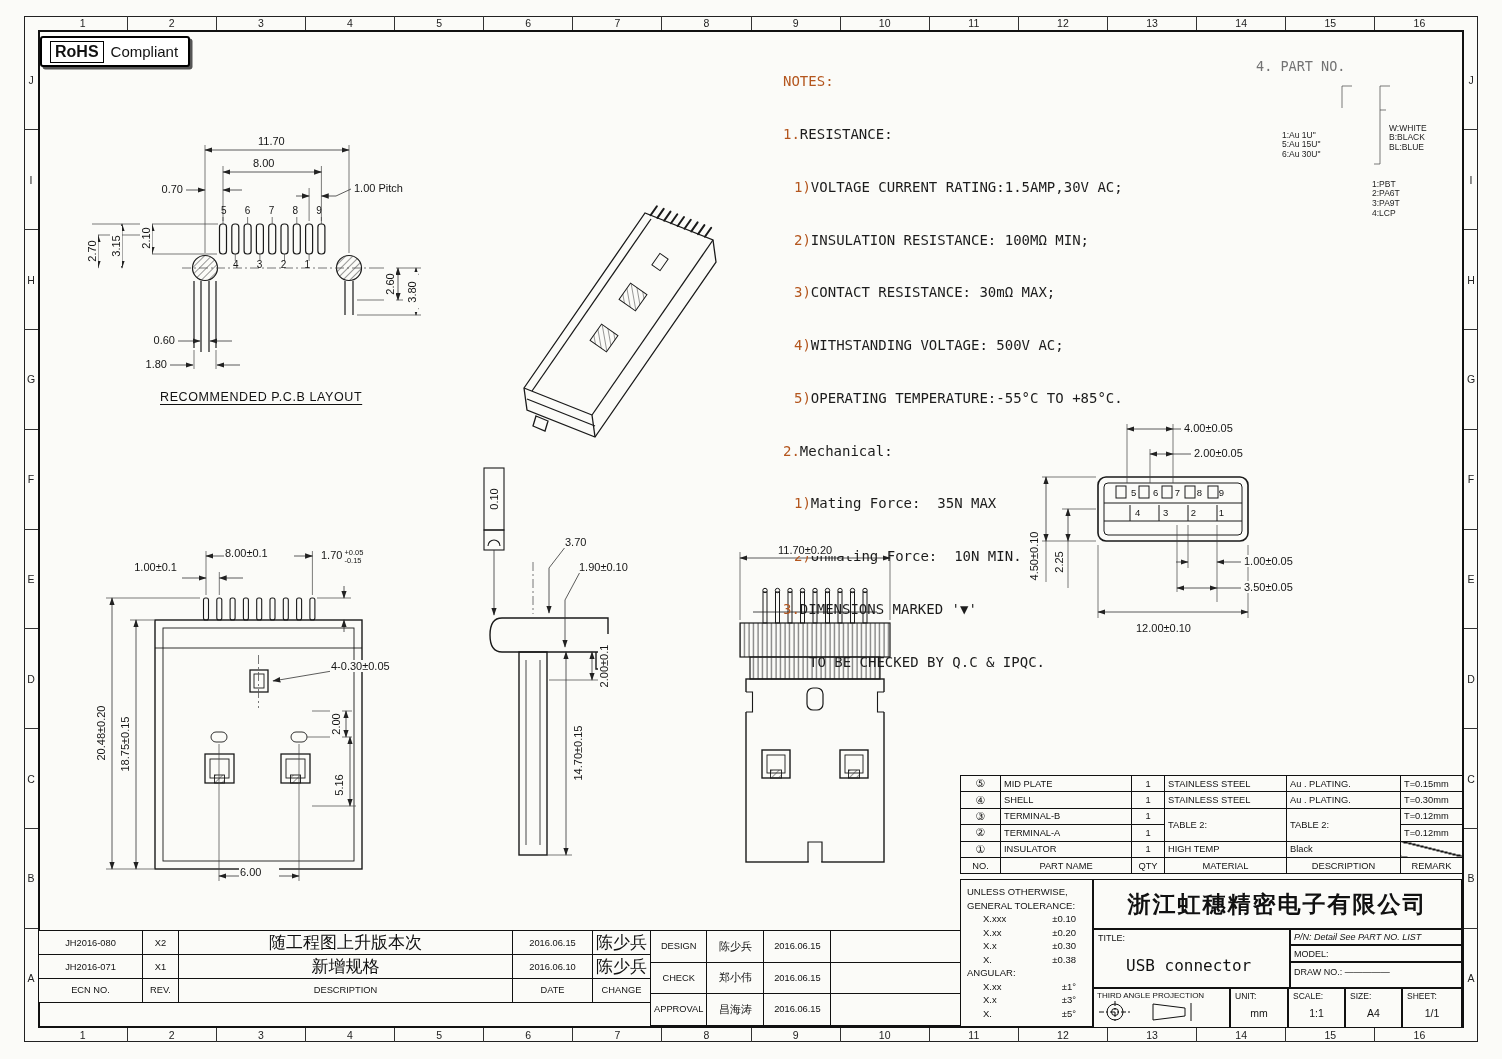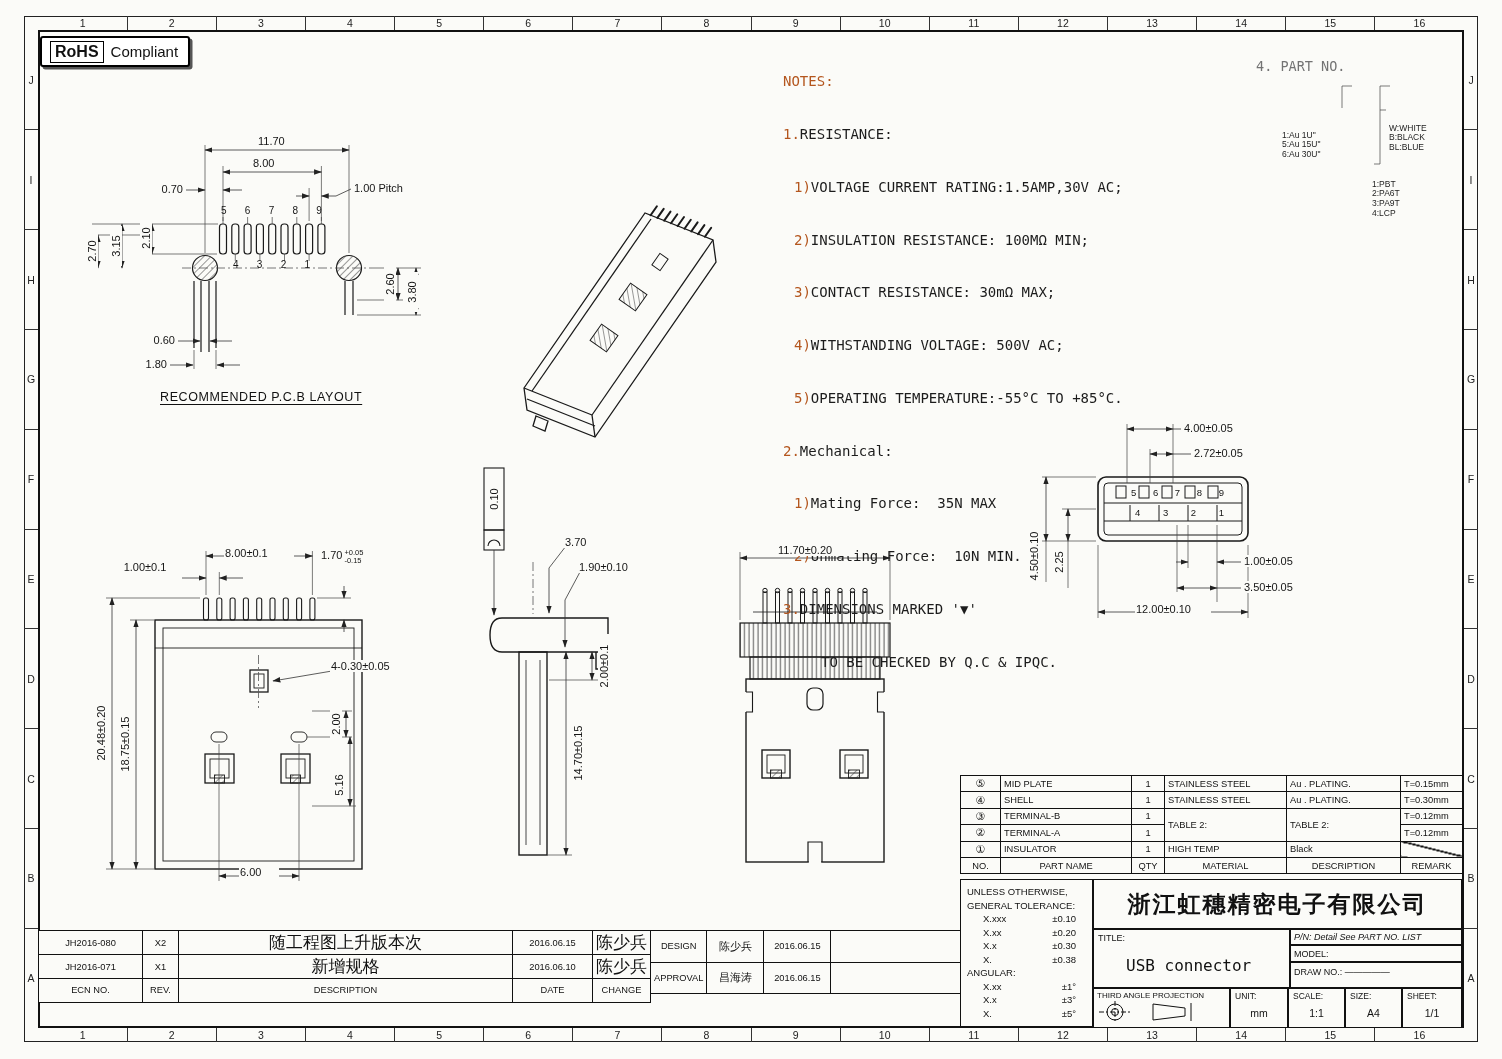--- a/index.html
+++ b/index.html
@@ -23,21 +23,21 @@
 .dim.pins-sm{background:transparent;font-size:9.5px}
 .tolstack{display:inline-flex;flex-direction:column;font-size:7.5px;line-height:7.5px;margin-left:2px;vertical-align:middle}
 .tolstack i{font-style:normal}
 .caption{position:absolute;font:12.5px "Liberation Sans",sans-serif;letter-spacing:.6px;text-decoration:underline;text-underline-offset:3px;color:#111}
 .rohs{position:absolute;left:40px;top:36px;height:31px;border:2px solid #000;border-radius:3px;display:inline-flex;align-items:center;gap:7px;padding:0 10px 0 8px;background:#fff;box-shadow:2.5px 2.5px 0 0 #555}
 .rohs-b{font:bold 16px "Liberation Sans",sans-serif;border:1.6px solid #000;padding:0 4px;line-height:20px}
 .rohs-c{font:15px "Liberation Sans",sans-serif}
 .notes{position:absolute;left:783px;top:38px;font:14px "DejaVu Sans Mono",monospace;line-height:17.6px;white-space:pre;color:#1c1c1c}
 .np{color:#b4561e}
 .ind1{padding-left:11px}
-.ind2{padding-left:38px}
+.ind2{padding-left:26px}
 .pn-title{position:absolute;left:1256px;top:58px;font:13.5px "DejaVu Sans Mono",monospace;color:#737373}
 .pn-list{position:absolute;font:8.5px "Liberation Sans",sans-serif;line-height:9.8px;color:#1c1c1c;white-space:pre}
 table.sheet-tbl{position:absolute;border-collapse:collapse;table-layout:fixed;background:#fbfbf8}
 table.sheet-tbl td{border:1px solid #111;font:9.3px "Liberation Sans",sans-serif;padding:0 3px;overflow:hidden;white-space:nowrap}
 .parts td{height:16.4px}
 .parts td.c{text-align:center}
 .parts td.circ{text-align:center;font-size:11px}
 .parts tr.hdr td{text-align:center}
 .diag{background:linear-gradient(to top right,transparent 47%,#111 47%,#111 53%,transparent 53%)}
 .revs td{height:23.5px;font-size:10px;text-align:center}
@@ -428,47 +428,47 @@
   <div class="dim rot" style="left:72px;top:245px;width:40px">2.70</div>
   <div class="dim rot" style="left:370px;top:278px;width:40px">2.60</div>
   <div class="dim rot" style="left:392px;top:286px;width:40px">3.80</div>
   <div class="dim" style="left:140px;top:334px;width:36px;text-align:right">0.60</div>
   <div class="dim" style="left:132px;top:358px;width:36px;text-align:right">1.80</div>
   <div class="dim pins" style="left:220px;top:205px;word-spacing:15.5px">5 6 7 8 9</div>
   <div class="dim pins" style="left:232px;top:259px;word-spacing:15.5px">4 3 2 1</div>
   <div class="caption" style="left:160px;top:390px">RECOMMENDED P.C.B LAYOUT</div>
 
   <div class="dim ctr" style="left:224px;top:547px;width:70px">8.00±0.1</div>
-  <div class="dim" style="left:112px;top:561px;width:66px;text-align:center">1.00±0.1</div>
+  <div class="dim" style="left:112px;top:561px;width:66px;text-align:right">1.00±0.1</div>
   <div class="dim" style="left:320px;top:549px"><span>1.70</span><span class="tolstack">
         <i>+0.05</i>
         <i>-0.15</i>
       </span></div>
   <div class="dim" style="left:330px;top:660px">4-0.30±0.05</div>
   <div class="dim rot" style="left:64px;top:727px;width:74px">20.48±0.20</div>
   <div class="dim rot" style="left:88px;top:738px;width:74px">18.75±0.15</div>
   <div class="dim rot" style="left:316px;top:718px;width:40px">2.00</div>
   <div class="dim rot" style="left:319px;top:779px;width:40px">5.16</div>
   <div class="dim ctr" style="left:239px;top:866px;width:40px">6.00</div>
 
   <div class="dim rot" style="left:474px;top:493px;width:40px;background:transparent">0.10</div>
   <div class="dim" style="left:564px;top:536px">3.70</div>
   <div class="dim" style="left:578px;top:561px">1.90±0.10</div>
   <div class="dim rot" style="left:572px;top:660px;width:64px">2.00±0.1</div>
   <div class="dim rot" style="left:541px;top:747px;width:74px">14.70±0.15</div>
 
   <div class="dim ctr" style="left:777px;top:544px;width:76px">11.70±0.20</div>
 
   <div class="dim" style="left:1183px;top:422px">4.00±0.05</div>
-  <div class="dim" style="left:1193px;top:447px">2.72±0.05</div>
+  <div class="dim" style="left:1193px;top:447px">2.00±0.05</div>
   <div class="dim rot" style="left:999px;top:550px;width:70px">4.50±0.10</div>
   <div class="dim rot" style="left:1041px;top:556px;width:36px">2.25</div>
   <div class="dim" style="left:1243px;top:555px">1.00±0.05</div>
   <div class="dim" style="left:1243px;top:581px">3.50±0.05</div>
-  <div class="dim ctr" style="left:1135px;top:603px;width:76px">12.00±0.10</div>
+  <div class="dim ctr" style="left:1135px;top:622px;width:76px">12.00±0.10</div>
   <div class="dim pins-sm" style="left:1130px;top:487px;word-spacing:14px">5 6 7 8 9</div>
   <div class="dim pins-sm" style="left:1134px;top:507px;word-spacing:20px">4 3 2 1</div>
 
   <table class="sheet-tbl parts" style="left:960px;top:775px">
     <colgroup>
         <col style="width:40px">
         <col style="width:131px">
         <col style="width:33px">
         <col style="width:122px">
         <col style="width:114px">
@@ -623,20 +623,26 @@
     <colgroup>
         <col style="width:56px">
         <col style="width:57px">
         <col style="width:67px">
         <col style="width:130px">
       </colgroup>
     <tbody>
         <tr>
           <td>DESIGN</td>
           <td class="cn">陈少兵</td>
+          <td>2016.06.15</td>
+          <td></td>
+        </tr>
+    <tr>
+          <td>CHECK</td>
+          <td class="cn">郑小伟</td>
           <td>2016.06.15</td>
           <td></td>
         </tr>
     <tr>
           <td>APPROVAL</td>
           <td class="cn">昌海涛</td>
           <td>2016.06.15</td>
           <td></td>
         </tr>
   </tbody>

